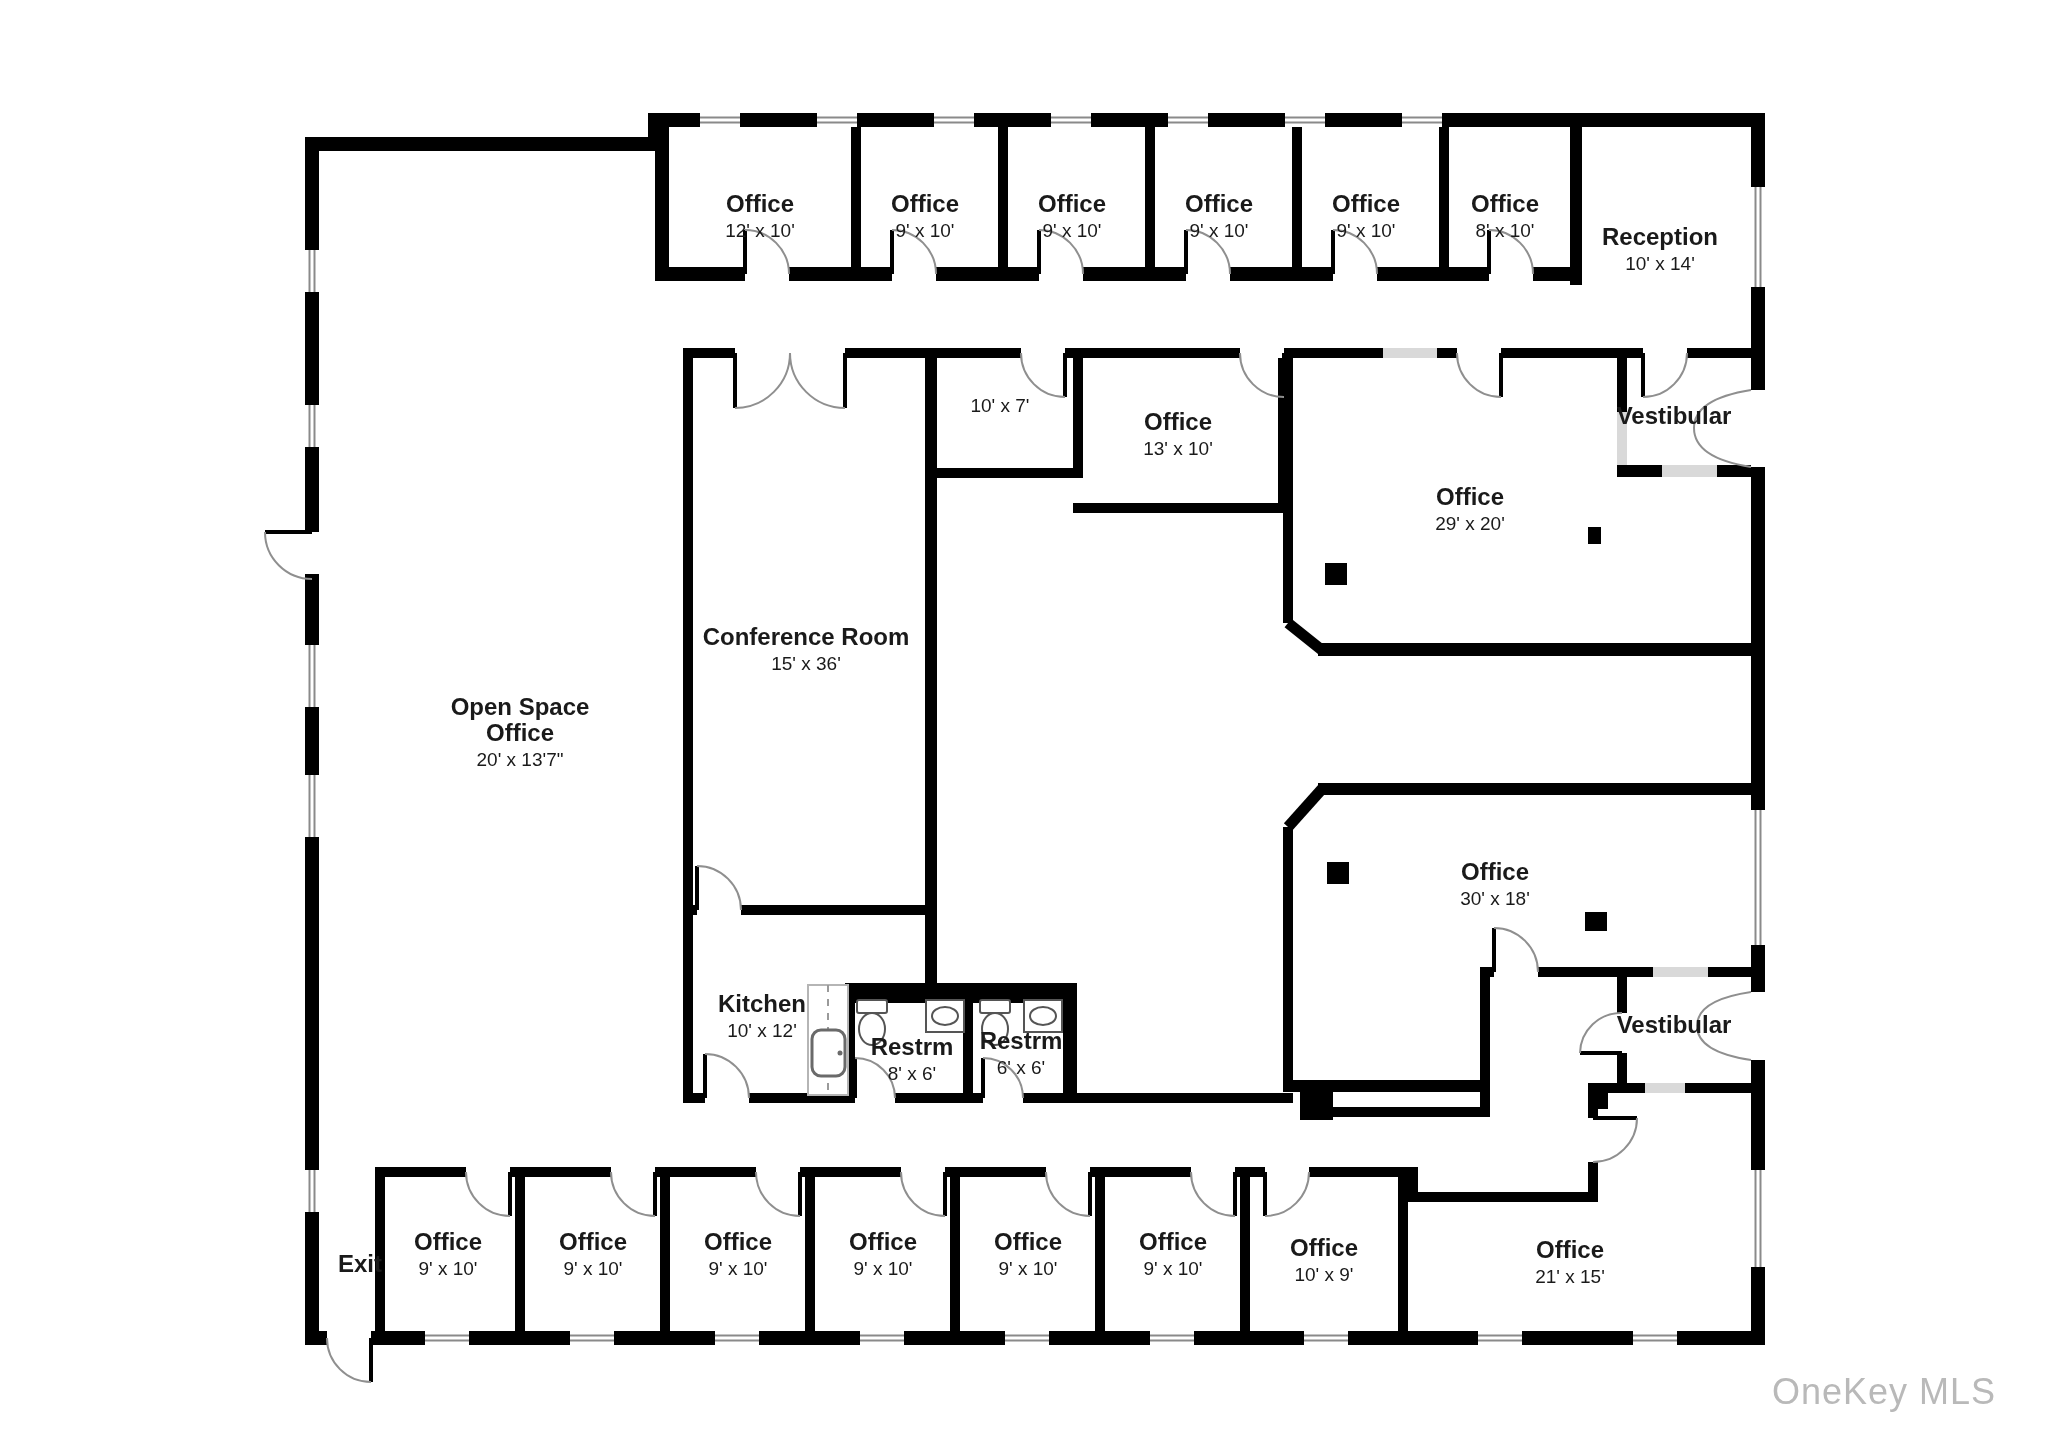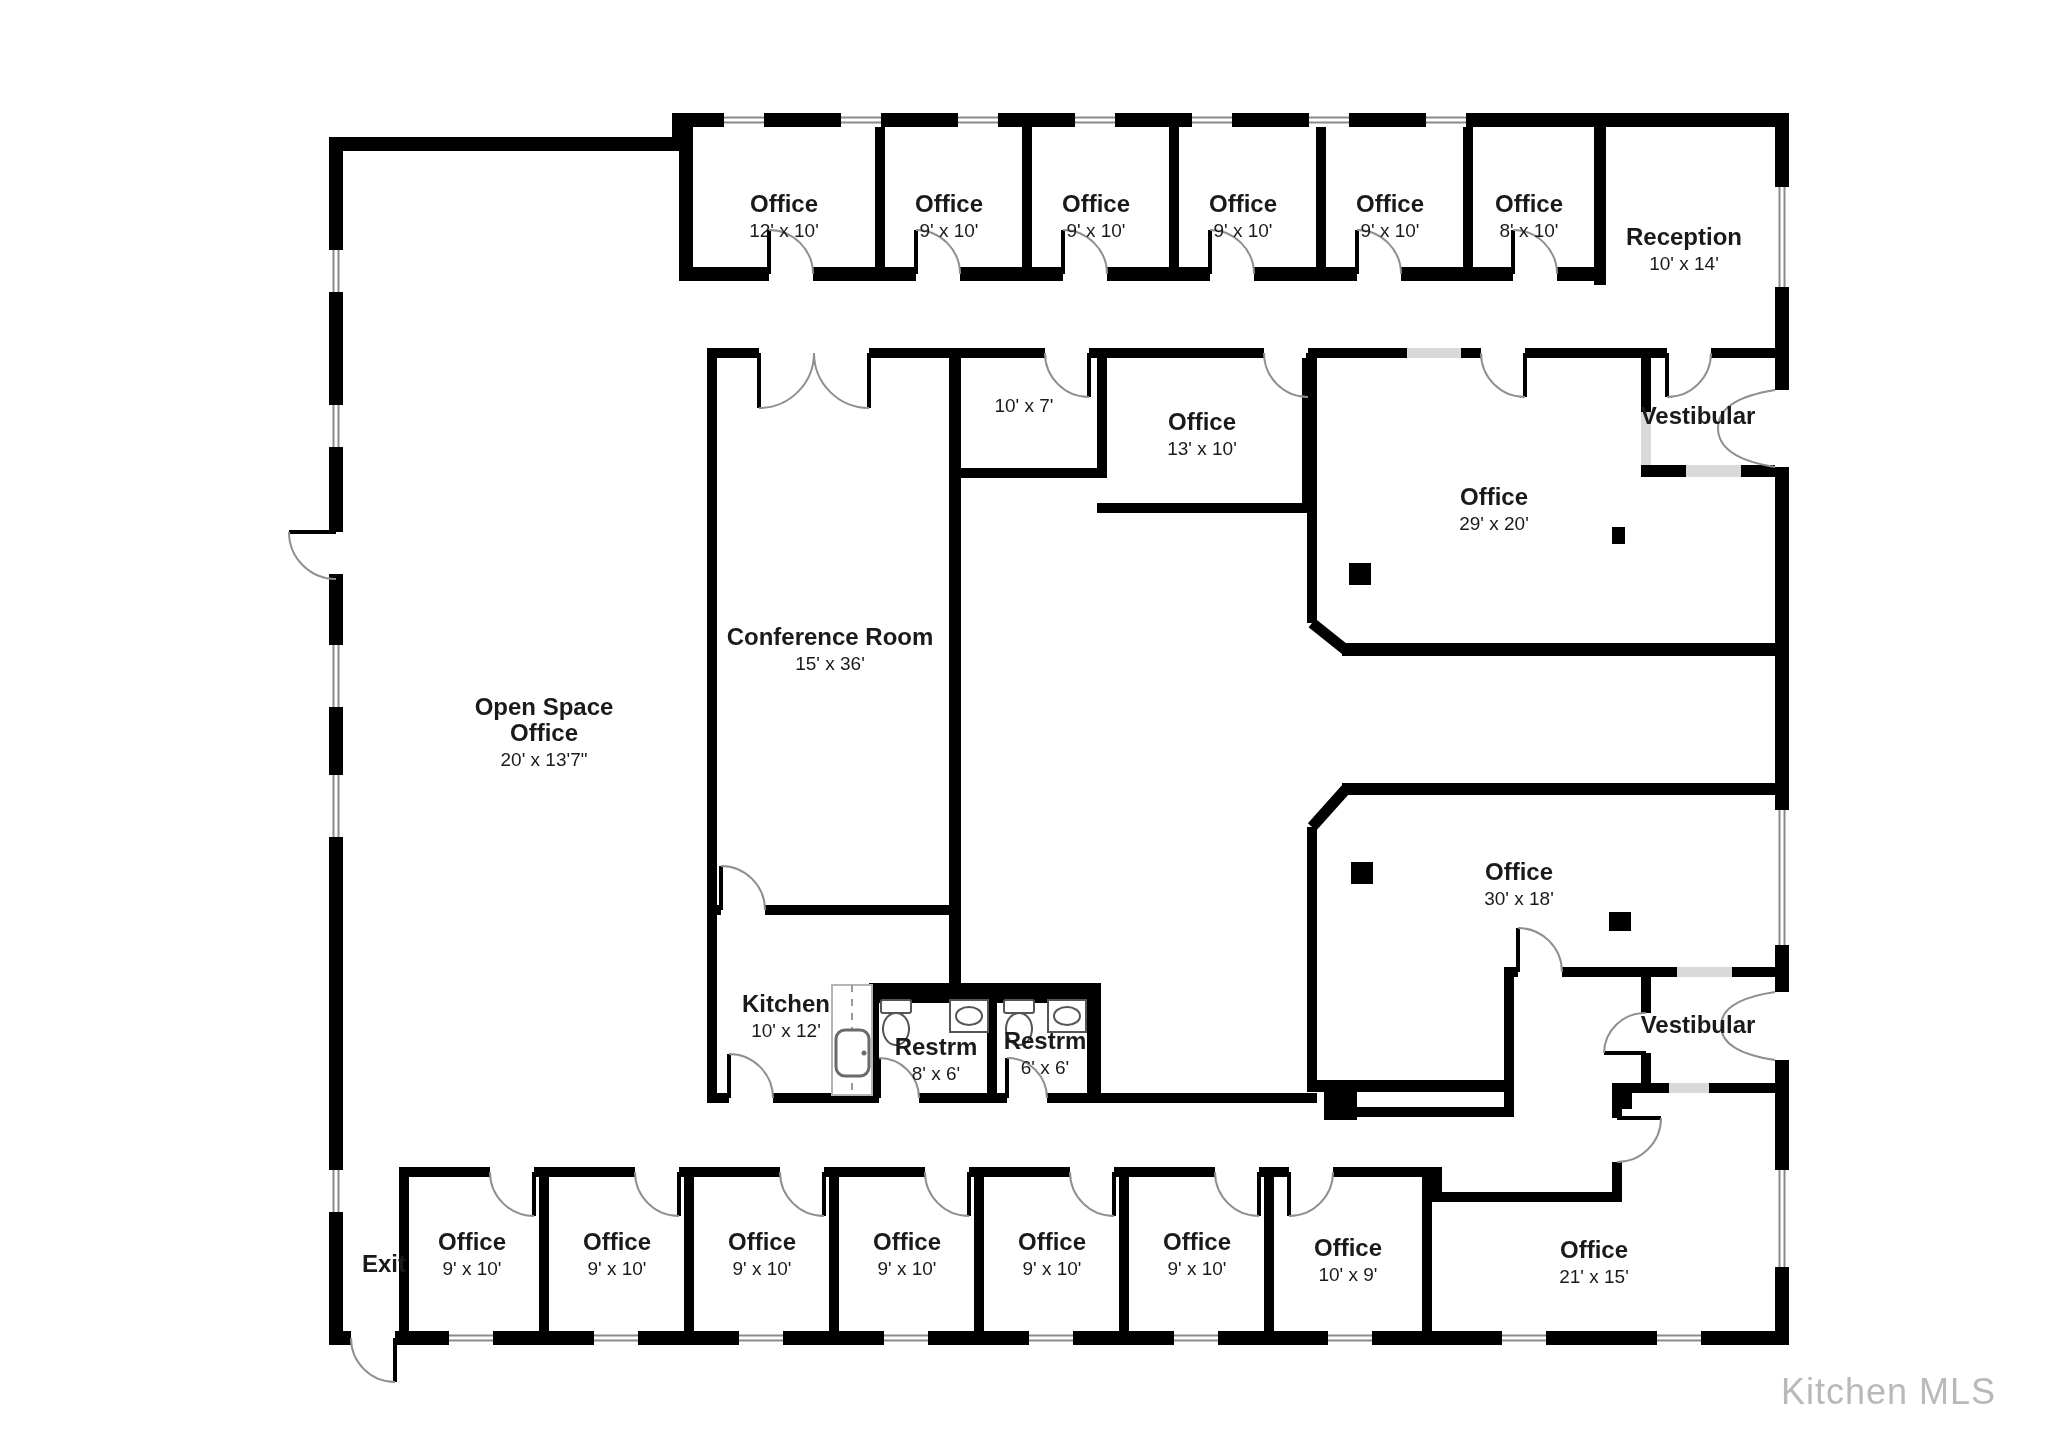--- a/index.html
+++ b/index.html
@@ -1,17 +1,17 @@
 <!DOCTYPE html>
 <html><head>
 <meta charset="utf-8">
 <style>
   html,body{margin:0;padding:0;background:#ffffff;}
   body{width:2048px;height:1447px;position:relative;font-family:"Liberation Sans",sans-serif;}
-  #plan-wrap{position:absolute;inset:0;margin-left:24px;}
+  #plan-wrap{position:absolute;inset:0;}
   svg{display:block;}
   .room-label{font-family:"Liberation Sans",sans-serif;font-weight:bold;font-size:24px;fill:#1a1a1a;}
   .room-dims{font-family:"Liberation Sans",sans-serif;font-size:19px;fill:#1a1a1a;}
   .wall{fill:#000000;}
   .gap{fill:#ffffff;}
   .glass{fill:#d9d9d9;}
   .win-line{stroke:#8a8a8a;stroke-width:2;}
   .door-arc{stroke:#8f8f8f;stroke-width:2;fill:none;}
   .door-leaf{stroke:#000000;stroke-width:4;}
   .fixture{fill:#ffffff;stroke:#555555;stroke-width:2;}
@@ -486,13 +486,13 @@
     <text class="room-label" x="1173" y="1250">Office</text>
     <text class="room-dims" x="1173" y="1275">9' x 10'</text>
     <text class="room-label" x="1324" y="1256">Office</text>
     <text class="room-dims" x="1324" y="1281">10' x 9'</text>
     <text class="room-label" x="1570" y="1258">Office</text>
     <text class="room-dims" x="1570" y="1283">21' x 15'</text>
   </g>
 </svg>
 </div>
 
-<div id="watermark">Kitchen MLS</div>
+<div id="watermark">OneKey MLS</div>
 
 </body></html>

